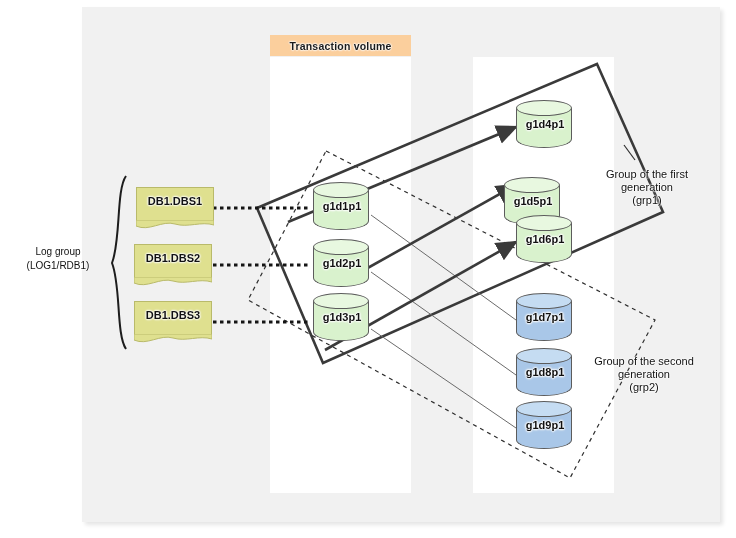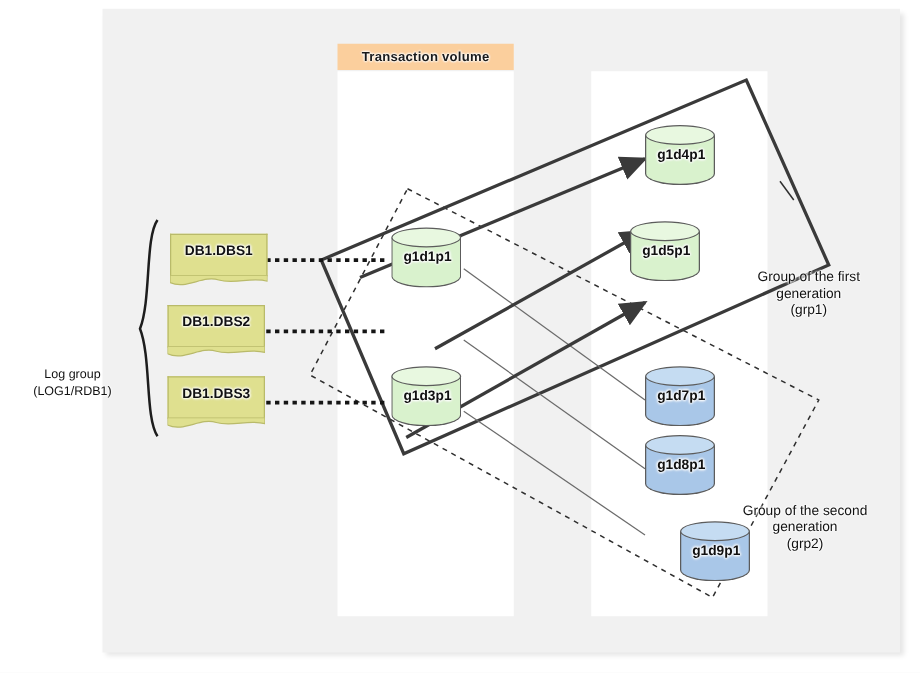--- a/index.html
+++ b/index.html
@@ -46,21 +46,21 @@
   .doc{position:absolute;width:78px;height:42px;}
   .doc .sheet{position:absolute;left:0;top:0;width:78px;height:34px;
               background:#dfe08f;border:1px solid #b9ba6a;box-sizing:border-box;border-bottom:none;}
   .doc .wave{position:absolute;left:0;top:33px;width:78px;height:10px;}
   .doc .lbl{position:absolute;left:0;top:8px;width:78px;text-align:center;
             font-size:11px;font-weight:bold;color:#111;
             text-shadow:0 0 2px #fff,0 0 2px #fff,0 0 2px #fff,0 0 3px #fff;}
 
   
   .txt{position:absolute;font-size:11px;color:#111;line-height:13px;text-align:center;
-       text-shadow:0 0 2px #fff,0 0 2px #fff,0 0 2px #fff,0 0 3px #fff;margin-top:48px;}
+       text-shadow:0 0 2px #fff,0 0 2px #fff,0 0 2px #fff,0 0 3px #fff;}
   .txt.loggroup{left:4px;top:245px;width:108px;font-size:10px;line-height:14px;}
   .txt.grp1{left:588px;top:168px;width:118px;}
   .txt.grp2{left:578px;top:355px;width:132px;}
 </style>
 </head>
 <body>
 
 <div id="stage">
 
   <div class="panel"></div>
@@ -127,47 +127,57 @@
       <path d="M0,0 L0,6 C13,12 26,0 39,4 C52,8 65,1 78,5 L78,0 z" fill="#dfe08f" stroke="#b9ba6a" stroke-width="1"></path>
     </svg>
     <div class="lbl">DB1.DBS3</div>
   </div>
 
   <div class="cyl green" style="left:313px;top:182px;">
     <div class="body"></div>
     <div class="top"></div>
     <div class="lbl">g1d1p1</div>
   </div>
+  <div class="cyl green" style="left:313px;top:239px;">
+    <div class="body"></div>
+    <div class="top"></div>
+    <div class="lbl">g1d2p1</div>
+  </div>
   <div class="cyl green" style="left:313px;top:293px;">
     <div class="body"></div>
     <div class="top"></div>
     <div class="lbl">g1d3p1</div>
   </div>
 
   <div class="cyl green" style="left:516px;top:100px;">
     <div class="body"></div>
     <div class="top"></div>
     <div class="lbl">g1d4p1</div>
   </div>
   <div class="cyl green" style="left:504px;top:158px;margin-top:19px;">
     <div class="body"></div>
     <div class="top"></div>
     <div class="lbl">g1d5p1</div>
   </div>
+  <div class="cyl green" style="left:516px;top:215px;">
+    <div class="body"></div>
+    <div class="top"></div>
+    <div class="lbl">g1d6p1</div>
+  </div>
   <div class="cyl blue" style="left:516px;top:293px;">
     <div class="body"></div>
     <div class="top"></div>
     <div class="lbl">g1d7p1</div>
   </div>
   <div class="cyl blue" style="left:516px;top:348px;padding-left:36px;">
     <div class="body"></div>
     <div class="top"></div>
     <div class="lbl">g1d8p1</div>
   </div>
-  <div class="cyl blue" style="left:544px;top:401px;margin-top:16px;">
+  <div class="cyl blue" style="left:516px;top:401px;">
     <div class="body"></div>
     <div class="top"></div>
     <div class="lbl">g1d9p1</div>
   </div>
 
   <div class="txt grp1">
     <div>Group of the first</div>
     <div>generation</div>
     <div>(grp1)</div>
   </div>

